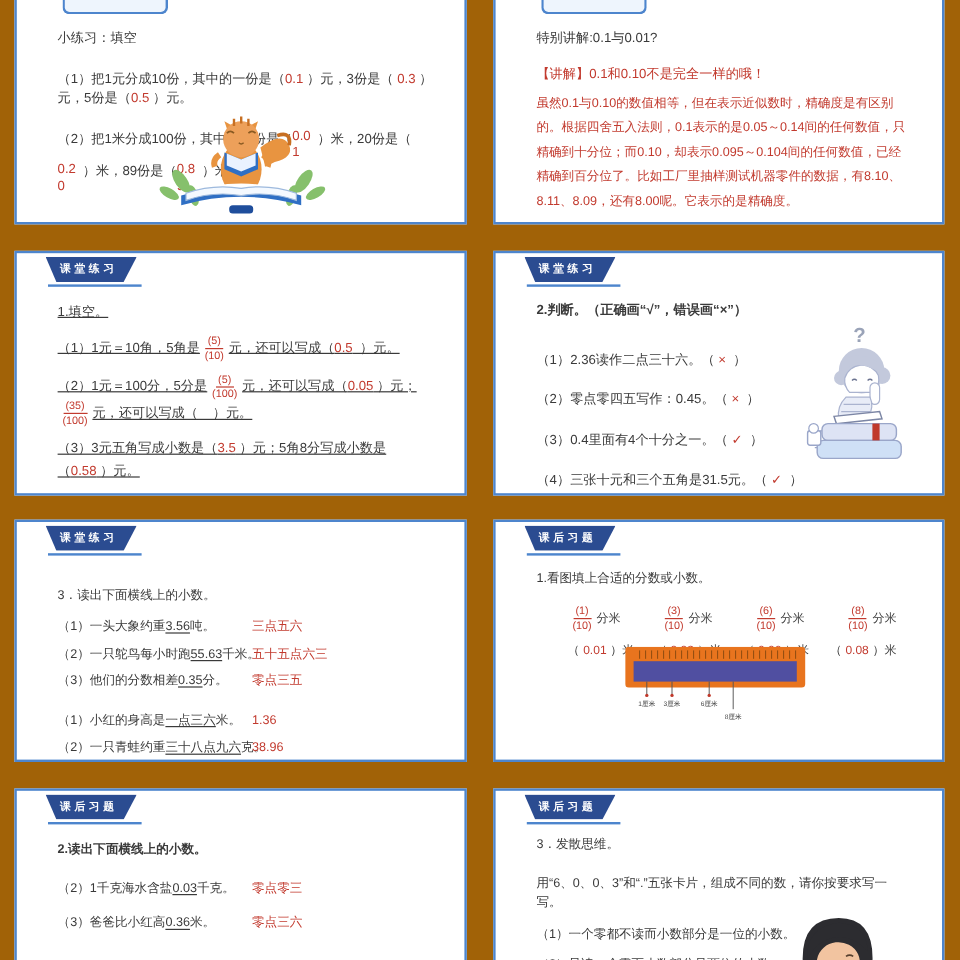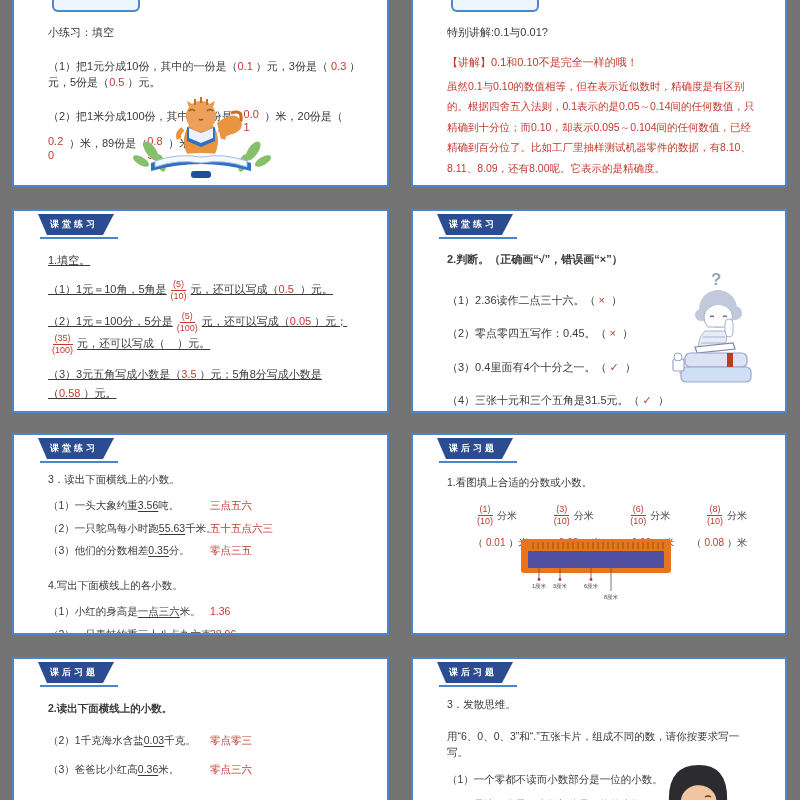--- a/index.html
+++ b/index.html
@@ -1,17 +1,17 @@
 <!DOCTYPE html>
 <html><head>
 <meta charset="utf-8">
 <style>
   html,body{margin:0;padding:0;}
   body{font-family:"Liberation Sans",sans-serif;}
-  .page{position:relative;width:800px;height:800px;background:#737373;overflow:hidden;}
+  .page{position:relative;width:800px;height:800px;background:#a16207;overflow:hidden;}
   .card{position:absolute;background:#ffffff;border:2px solid #4d85cd;box-sizing:border-box;overflow:hidden;}
   
   .tabwrap{position:absolute;left:24px;top:3px;z-index:3;}
   .tab{background:#2b4c91;color:#fff;font-size:9px;font-weight:bold;letter-spacing:3px;
        padding:4px 16px 4px 12px;clip-path:polygon(0 0,100% 0,calc(100% - 11px) 100%,9px 100%);
        white-space:nowrap;}
   .tab-underline{height:2px;background:#4d85cd;margin:2px -4px 0 2px;}
   
   .stubtab{position:absolute;left:38px;top:16px;width:84px;height:10px;border:2px solid #4d85cd;
            border-top:none;border-radius:0 0 6px 6px;background:#eef5fd;z-index:3;}
@@ -33,21 +33,21 @@
   .fr-item{display:flex;align-items:center;font-size:10px;}
   .an-item{font-size:10px;}
   .an-item .red{padding:0 3px;}
   
   .c0 .line{margin-bottom:17px;}
   .c1 .para{line-height:1.95;font-size:10.5px;}
   .c1 .redbold{margin-bottom:6px;}
   .c2 .line{margin-bottom:9px;line-height:1.75;text-decoration:underline;}
   .c3 .line{margin-bottom:17px;}
   .c3 .title{margin-bottom:24px;font-weight:bold;}
-  .c4{font-size:10.5px;padding-top:35px;}
+  .c4{font-size:10.5px;padding-top:52px;}
   .c4 .qa{margin-bottom:7px;}
   .c4 .title{margin-bottom:10px;margin-top:2px;}
   .c5{font-size:10.5px;}
   .c6{font-size:10.5px;padding-top:42px;}
   .c6 .qa{margin-bottom:13px;}
   .c6 .title{margin-bottom:16px;font-weight:bold;}
   .c7{font-size:10.5px;padding-top:38px;}
   .c7 .line{margin-bottom:9px;}
   .c7 .title{margin-bottom:16px;}
   .c7 .cards-line{margin-bottom:12px;}
@@ -169,21 +169,20 @@
     <div class="tabwrap">
         <div class="tab">课堂练习</div>
         <div class="tab-underline"></div>
       </div>
     <div class="content c4">
         <div class="line title"><span>3．读出下面横线上的小数。</span></div>
         <div class="qa"><span><span>（1）一头大象约重</span><span class="u">3.56</span><span>吨。</span></span><span class="ans">三点五六</span></div>
         <div class="qa"><span><span>（2）一只鸵鸟每小时跑</span><span class="u">55.63</span><span>千米。</span></span><span class="ans">五十五点六三</span></div>
         <div class="qa"><span><span>（3）他们的分数相差</span><span class="u">0.35</span><span>分。</span></span><span class="ans">零点三五</span></div>
         <div style="height: 10px;"></div>
-        <div class="line title"><span>4.写出下面横线上的各小数。</span></div>
         <div class="qa"><span><span>（1）小红的身高是</span><span class="u">一点三六</span><span>米。</span></span><span class="ans">1.36</span></div>
         <div class="qa"><span><span>（2）一只青蛙约重</span><span class="u">三十八点九六</span><span>克。</span></span><span class="ans">38.96</span></div>
       </div>
   </section>
 
   <section class="card" style="left:411px;top:433px;width:376px;height:202px">
     <div class="tabwrap">
         <div class="tab">课后习题</div>
         <div class="tab-underline"></div>
       </div>

